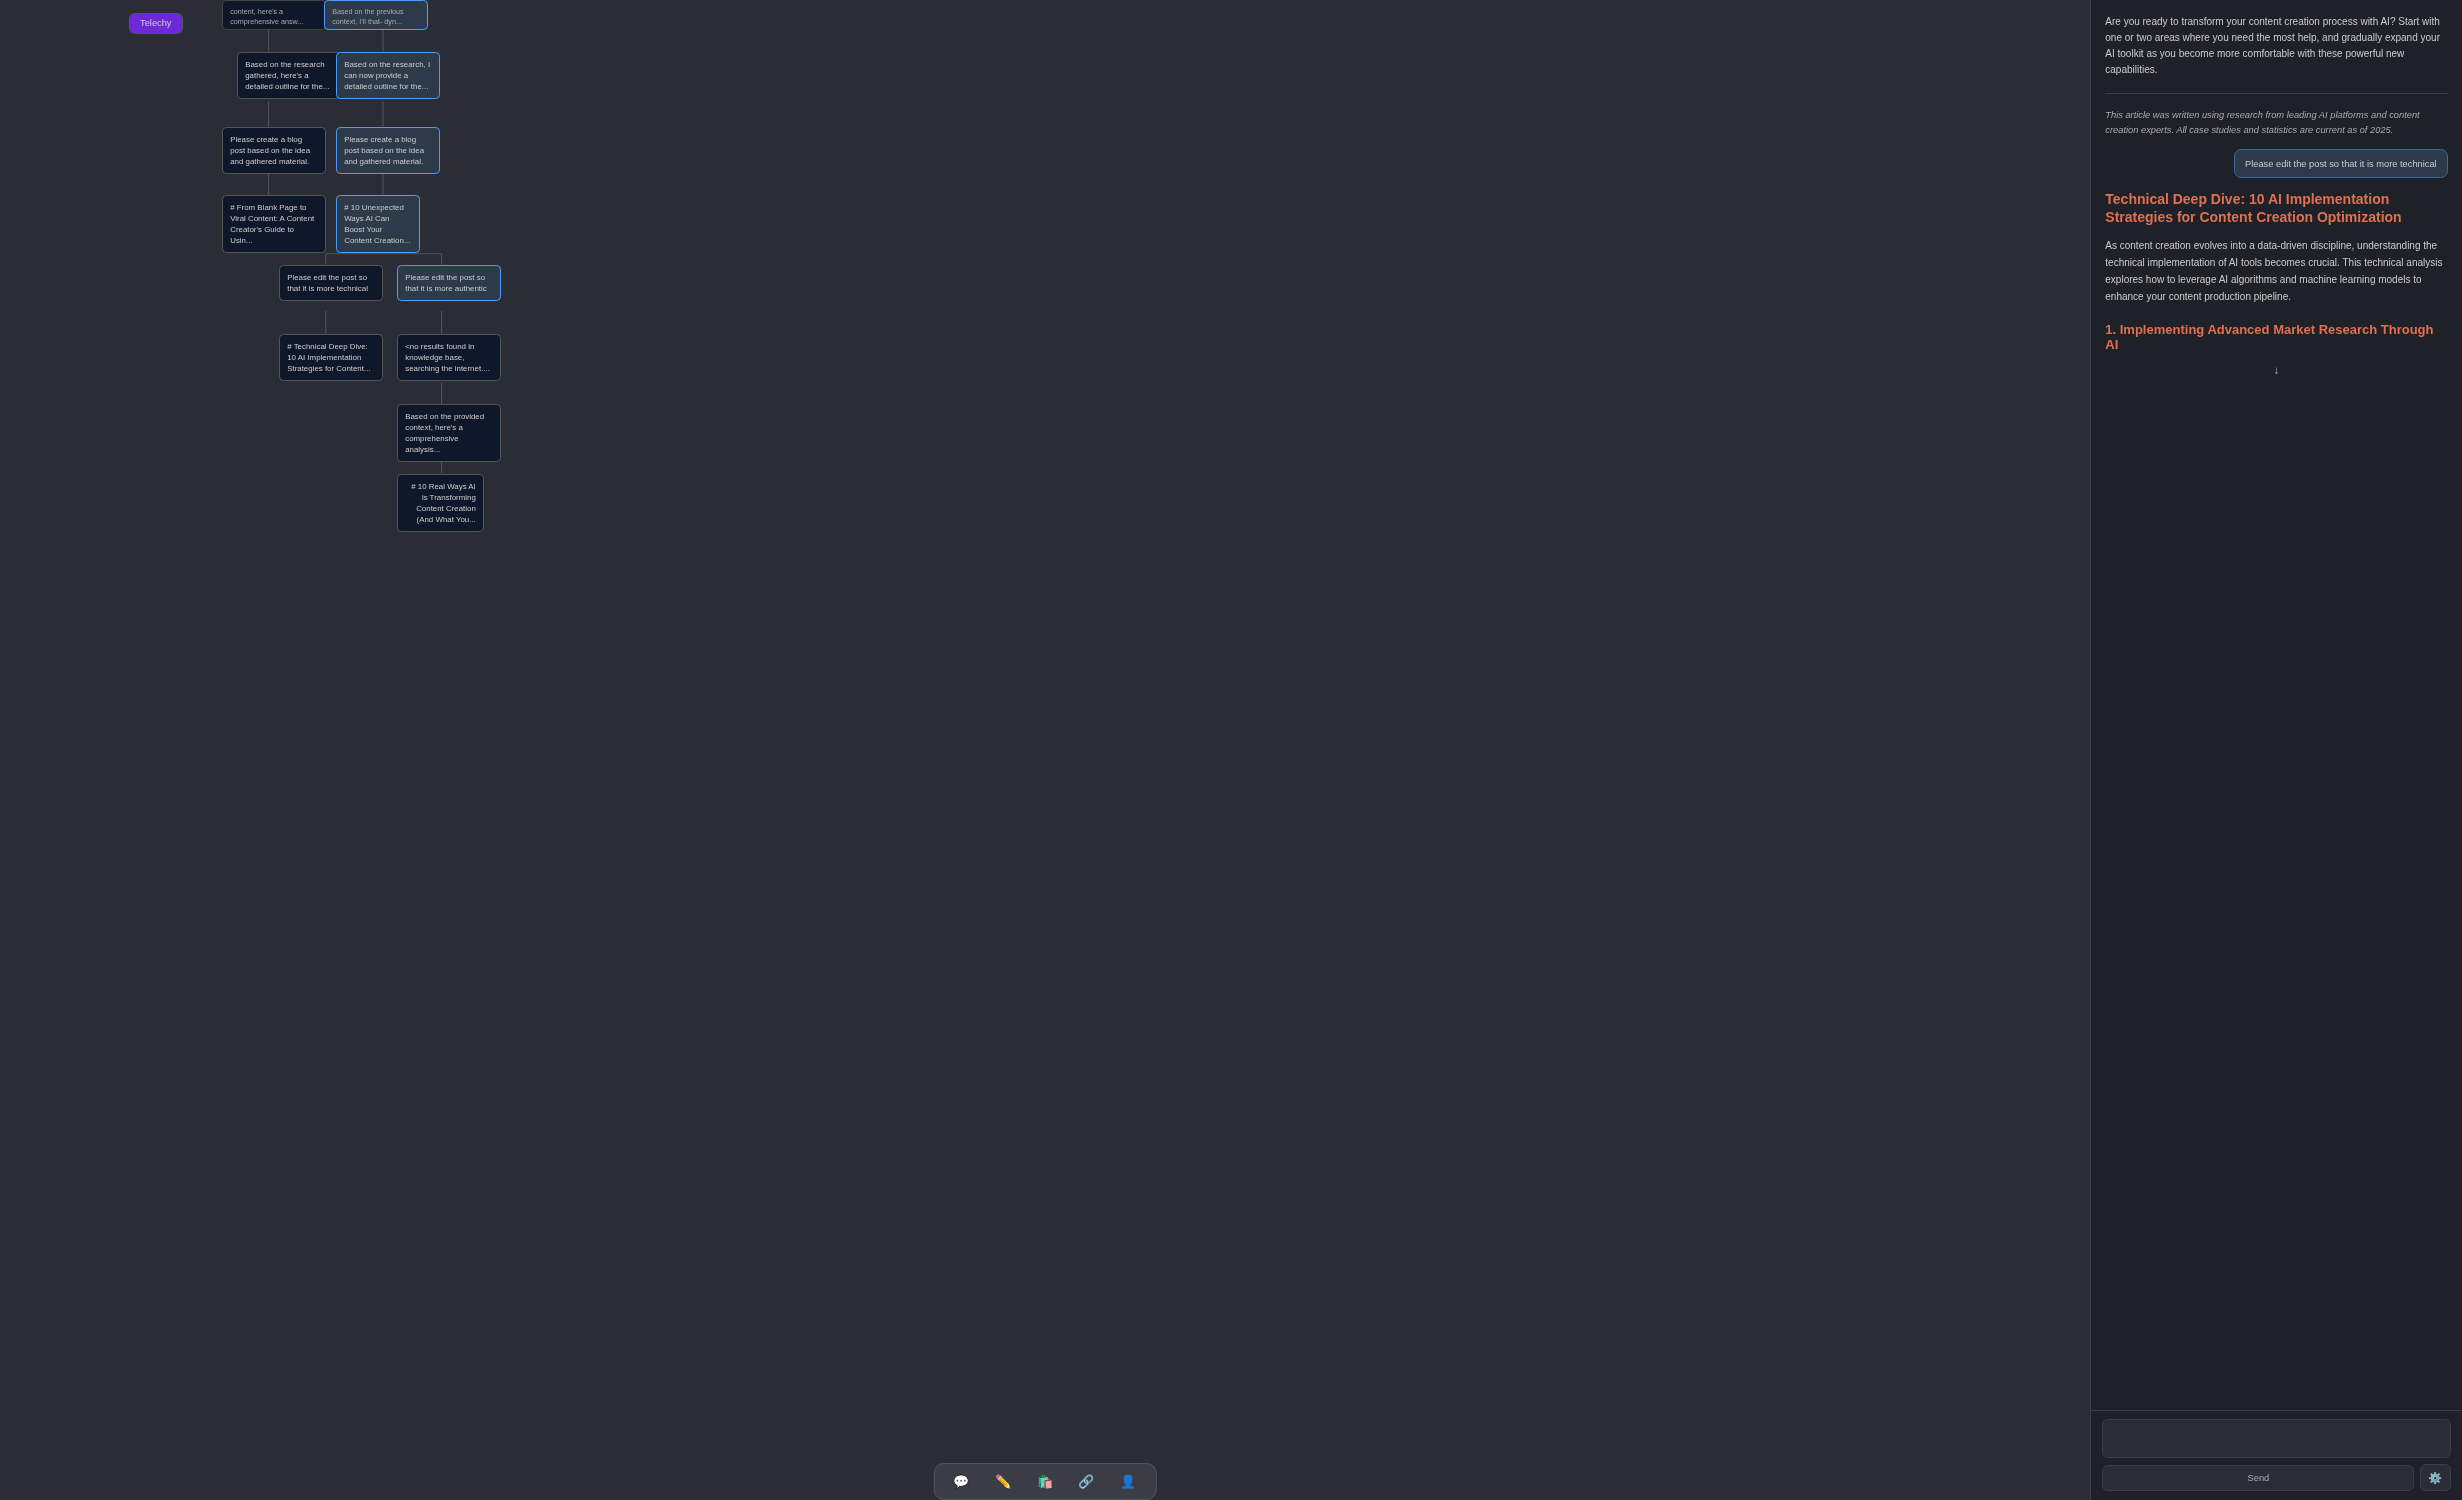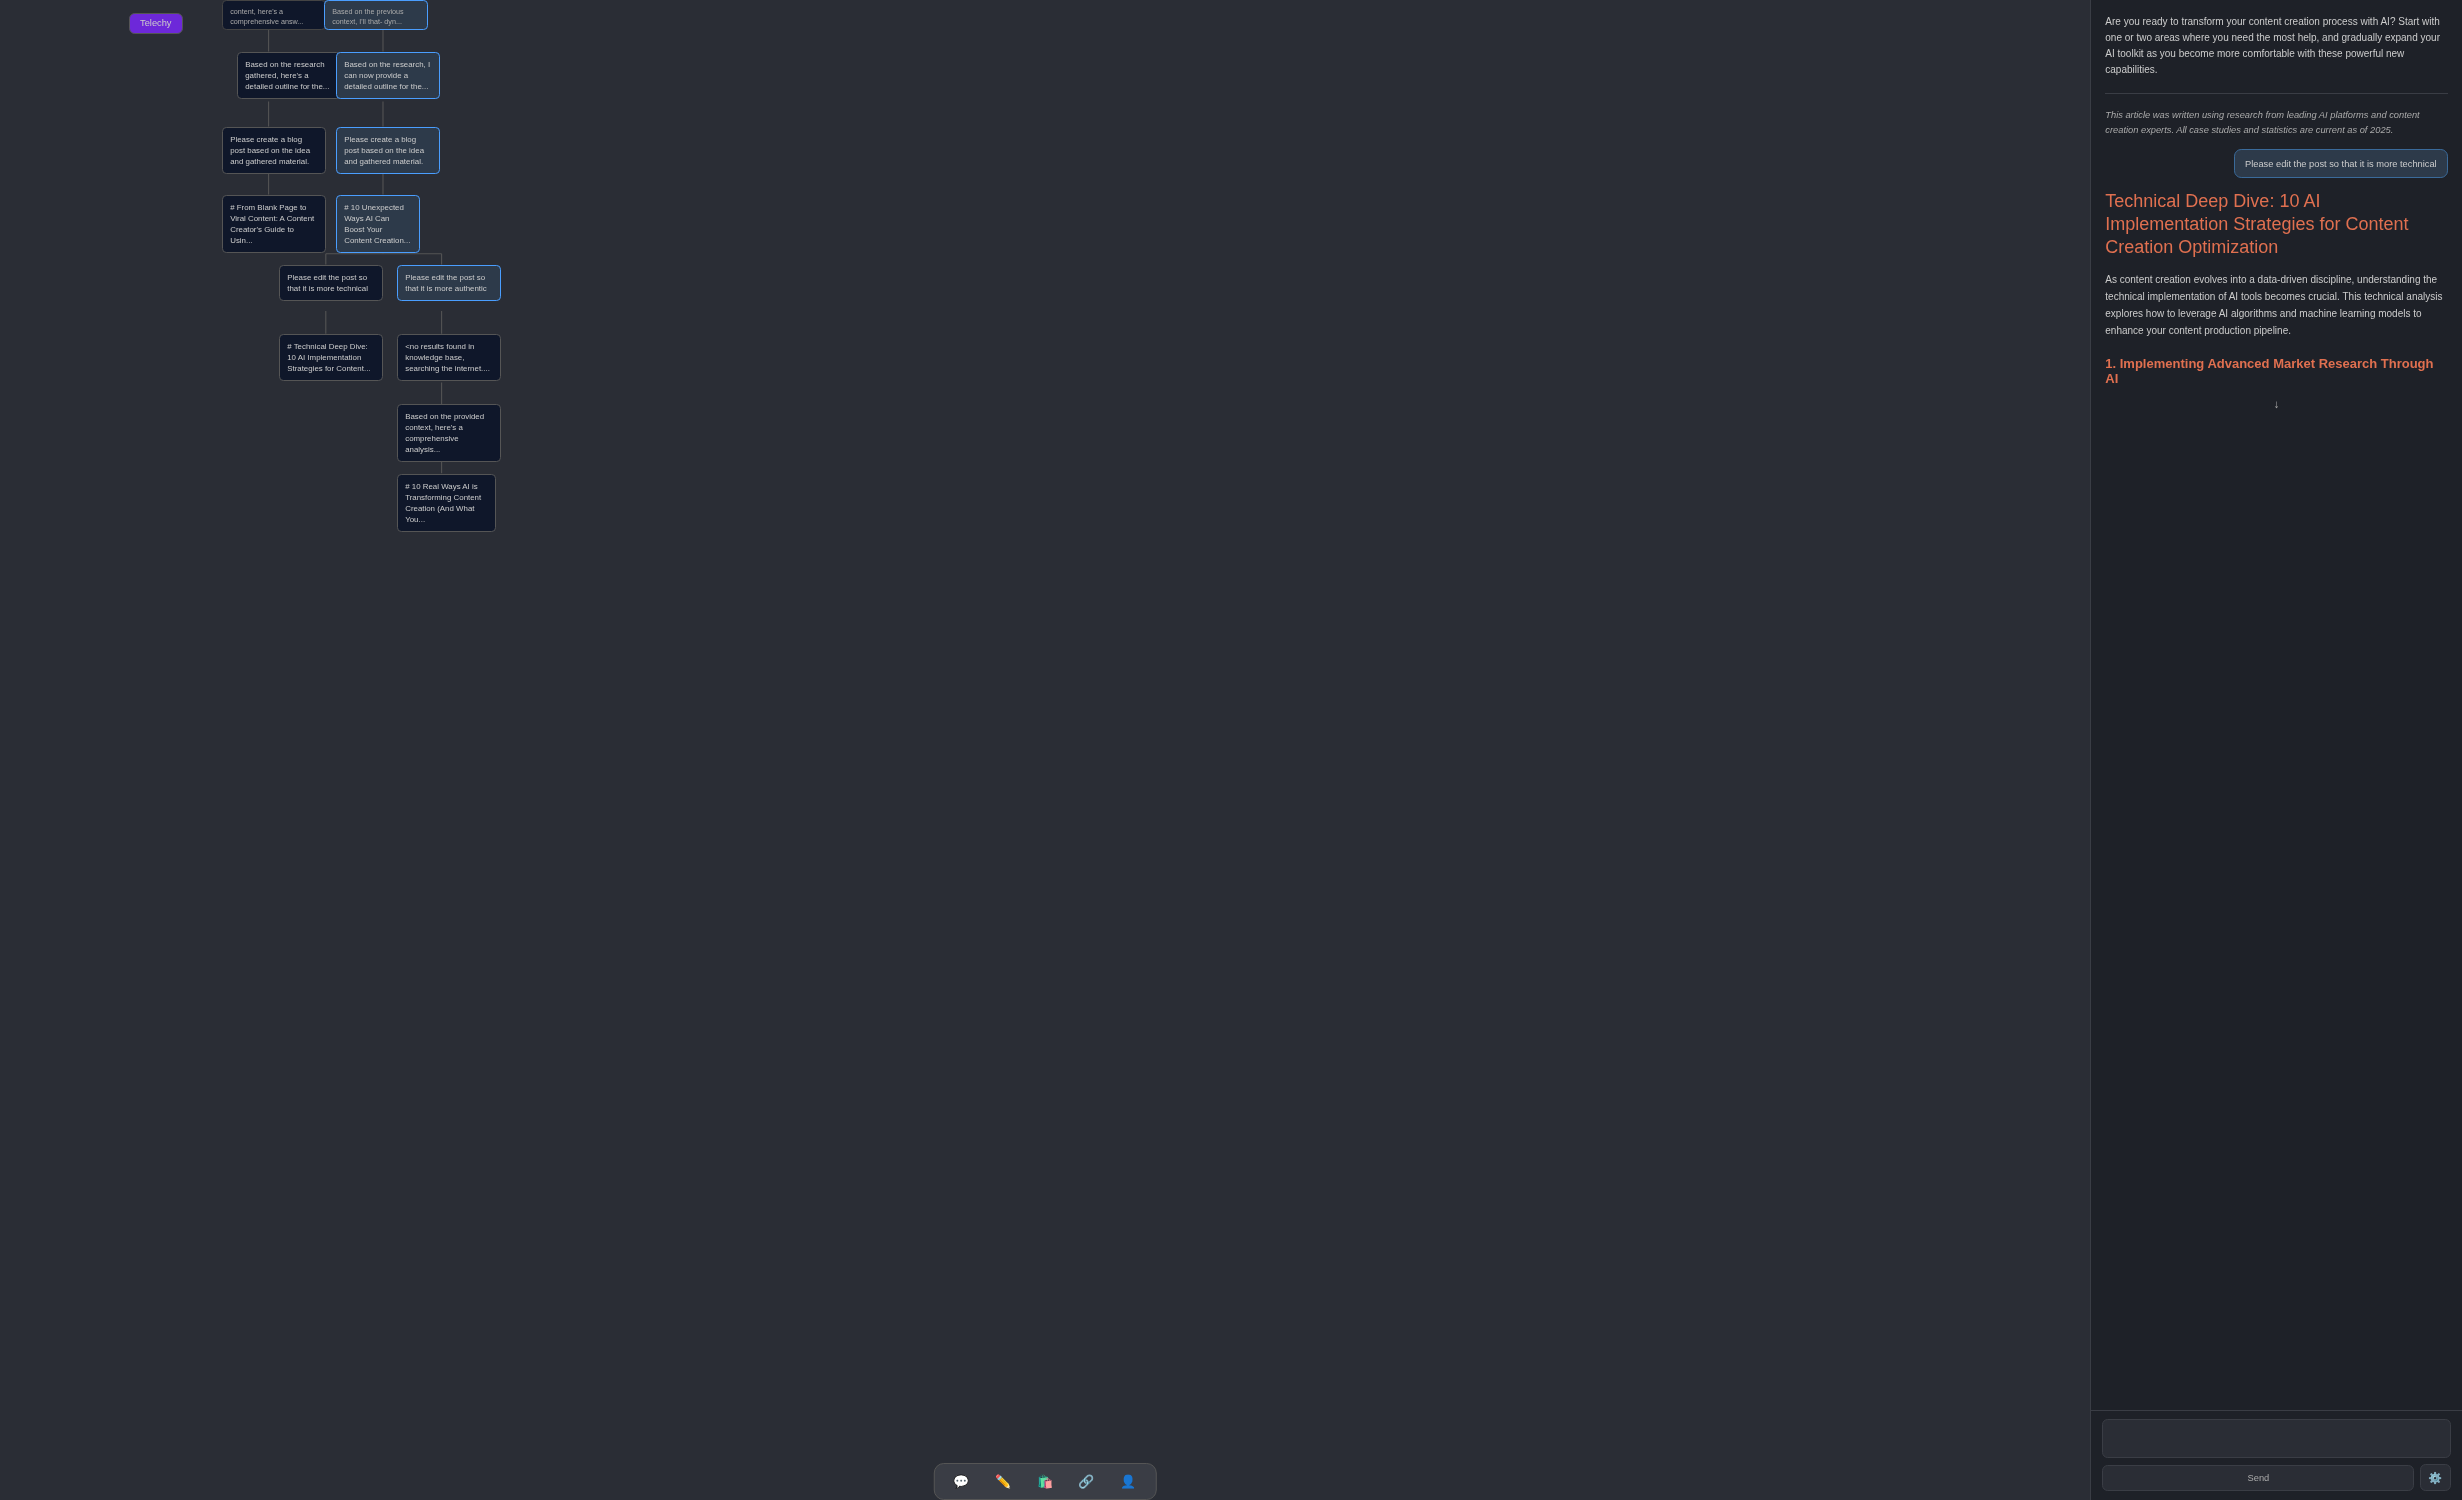--- a/index.html
+++ b/index.html
@@ -157,22 +157,22 @@
       border: 0.7px solid #3a6a9a;
       border-radius: 7.2px;
       padding: 8.6px 10px;
       font-size: 9.3px;
       color: #ccc;
       align-self: flex-end;
       max-width: 90%;
     }
 
     .article-title {
-      font-size: 18px;
-      font-weight: 400;
+      font-size: 14px;
+      font-weight: 700;
       color: #e07050;
       line-height: 1.3;
     }
 
     .article-body {
       font-size: 10px;
       color: #ccc;
       line-height: 1.7;
     }
 
@@ -317,21 +317,21 @@
     </div>
 
     <div class="flow-node" style="left:397px; top:334px; width:104px;">
       <span>&lt;no results found in knowledge base, searching the internet....</span>
     </div>
 
     <div class="flow-node" style="left:397px; top:404px; width:104px;">
       <span>Based on the provided context, here's a comprehensive analysis...</span>
     </div>
 
-    <div class="flow-node" style="left:397px; top:474px; width:99px;">
+    <div class="flow-node" style="left:397px; top:474px; width:87px;text-align:right;">
       <span># 10 Real Ways AI is Transforming Content Creation (And What You...</span>
     </div>
   </div>
 
   <div class="bottom-toolbar">
     <span class="toolbar-icon">💬</span>
     <span class="toolbar-icon">✏️</span>
     <span class="toolbar-icon">🛍️</span>
     <span class="toolbar-icon">🔗</span>
     <span class="toolbar-icon">👤</span>

